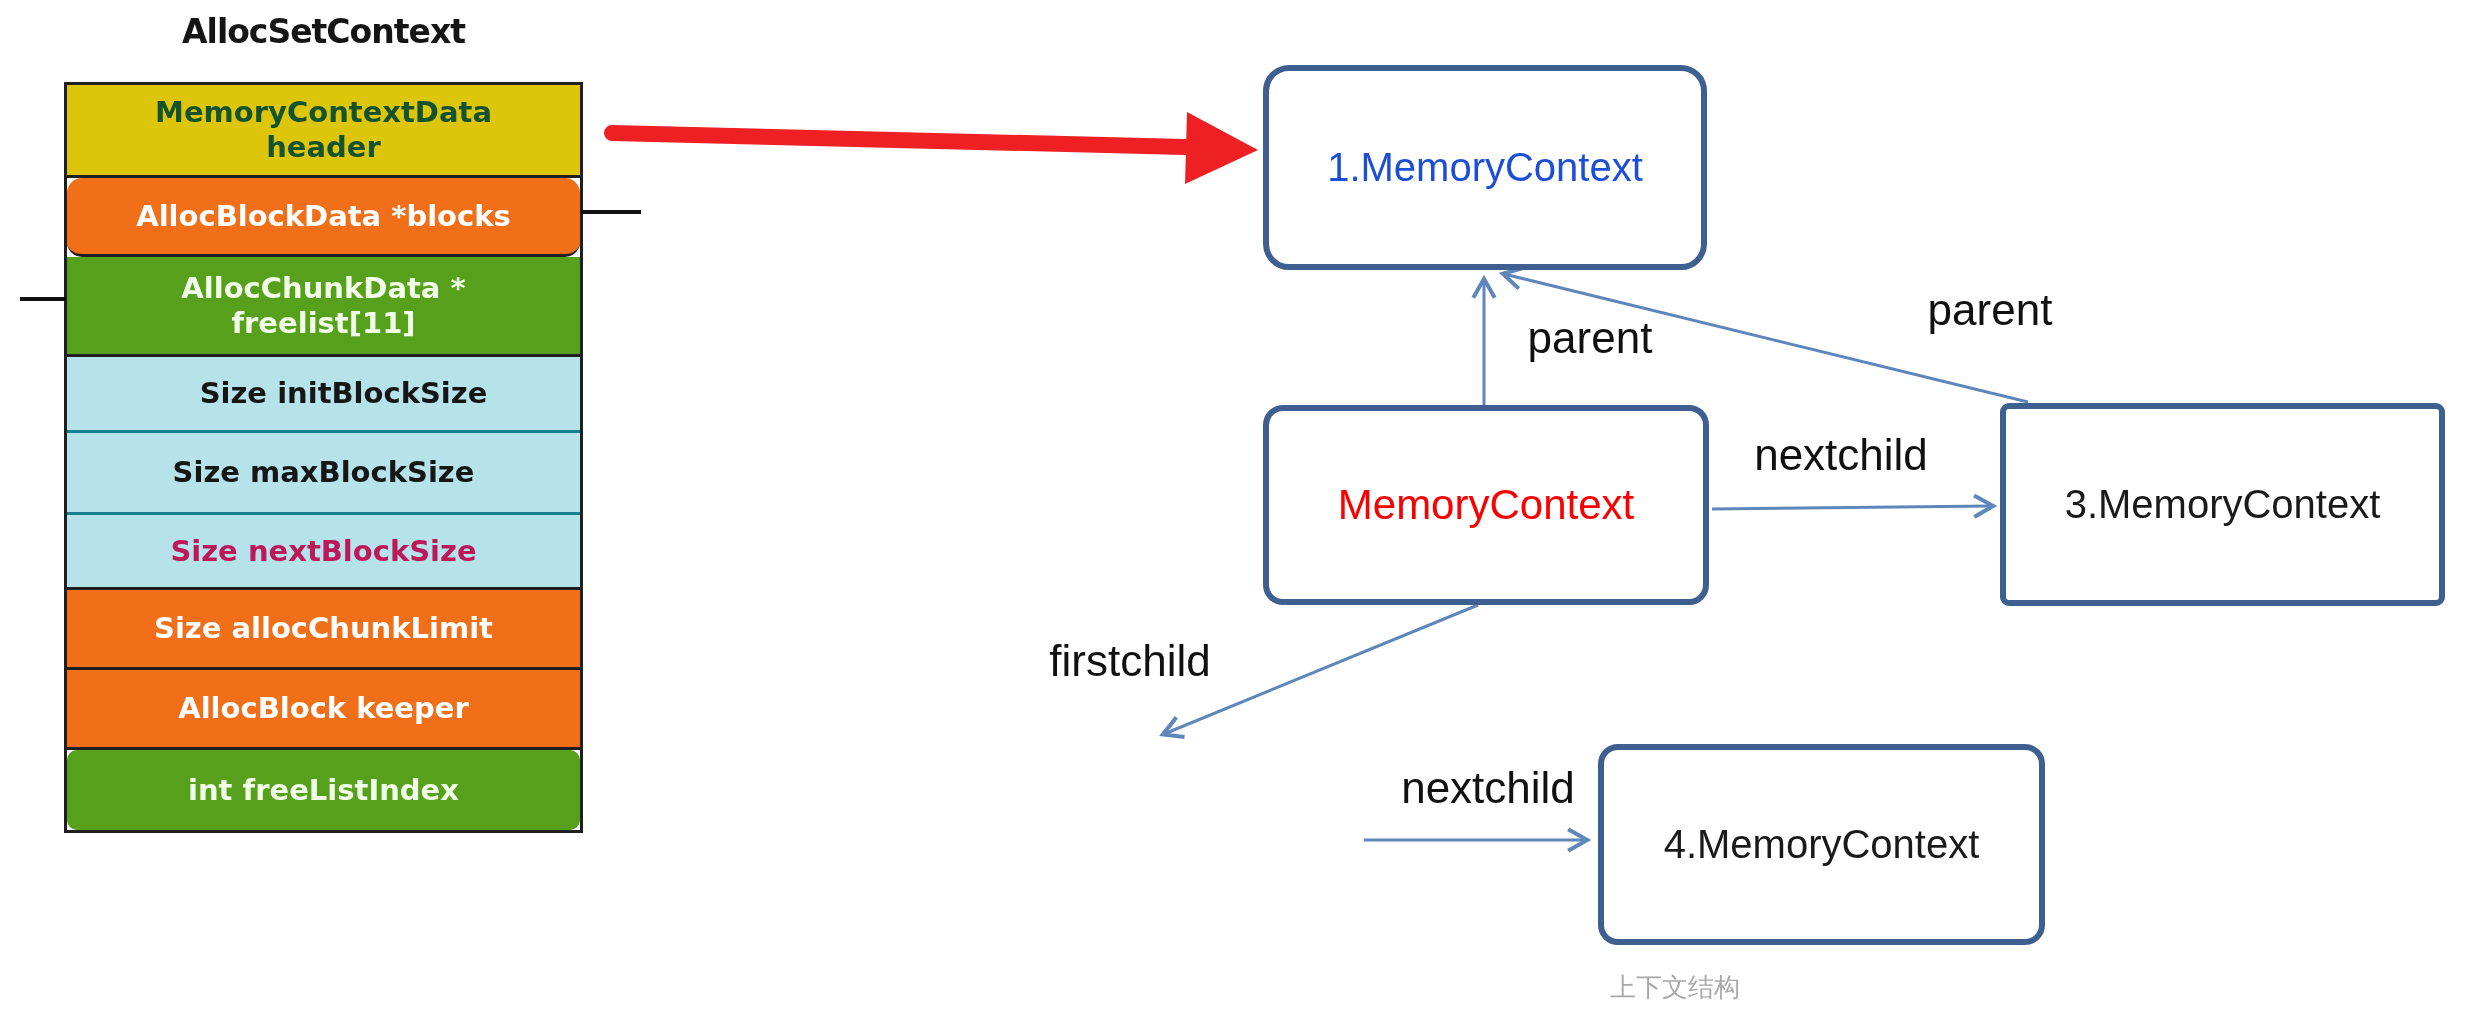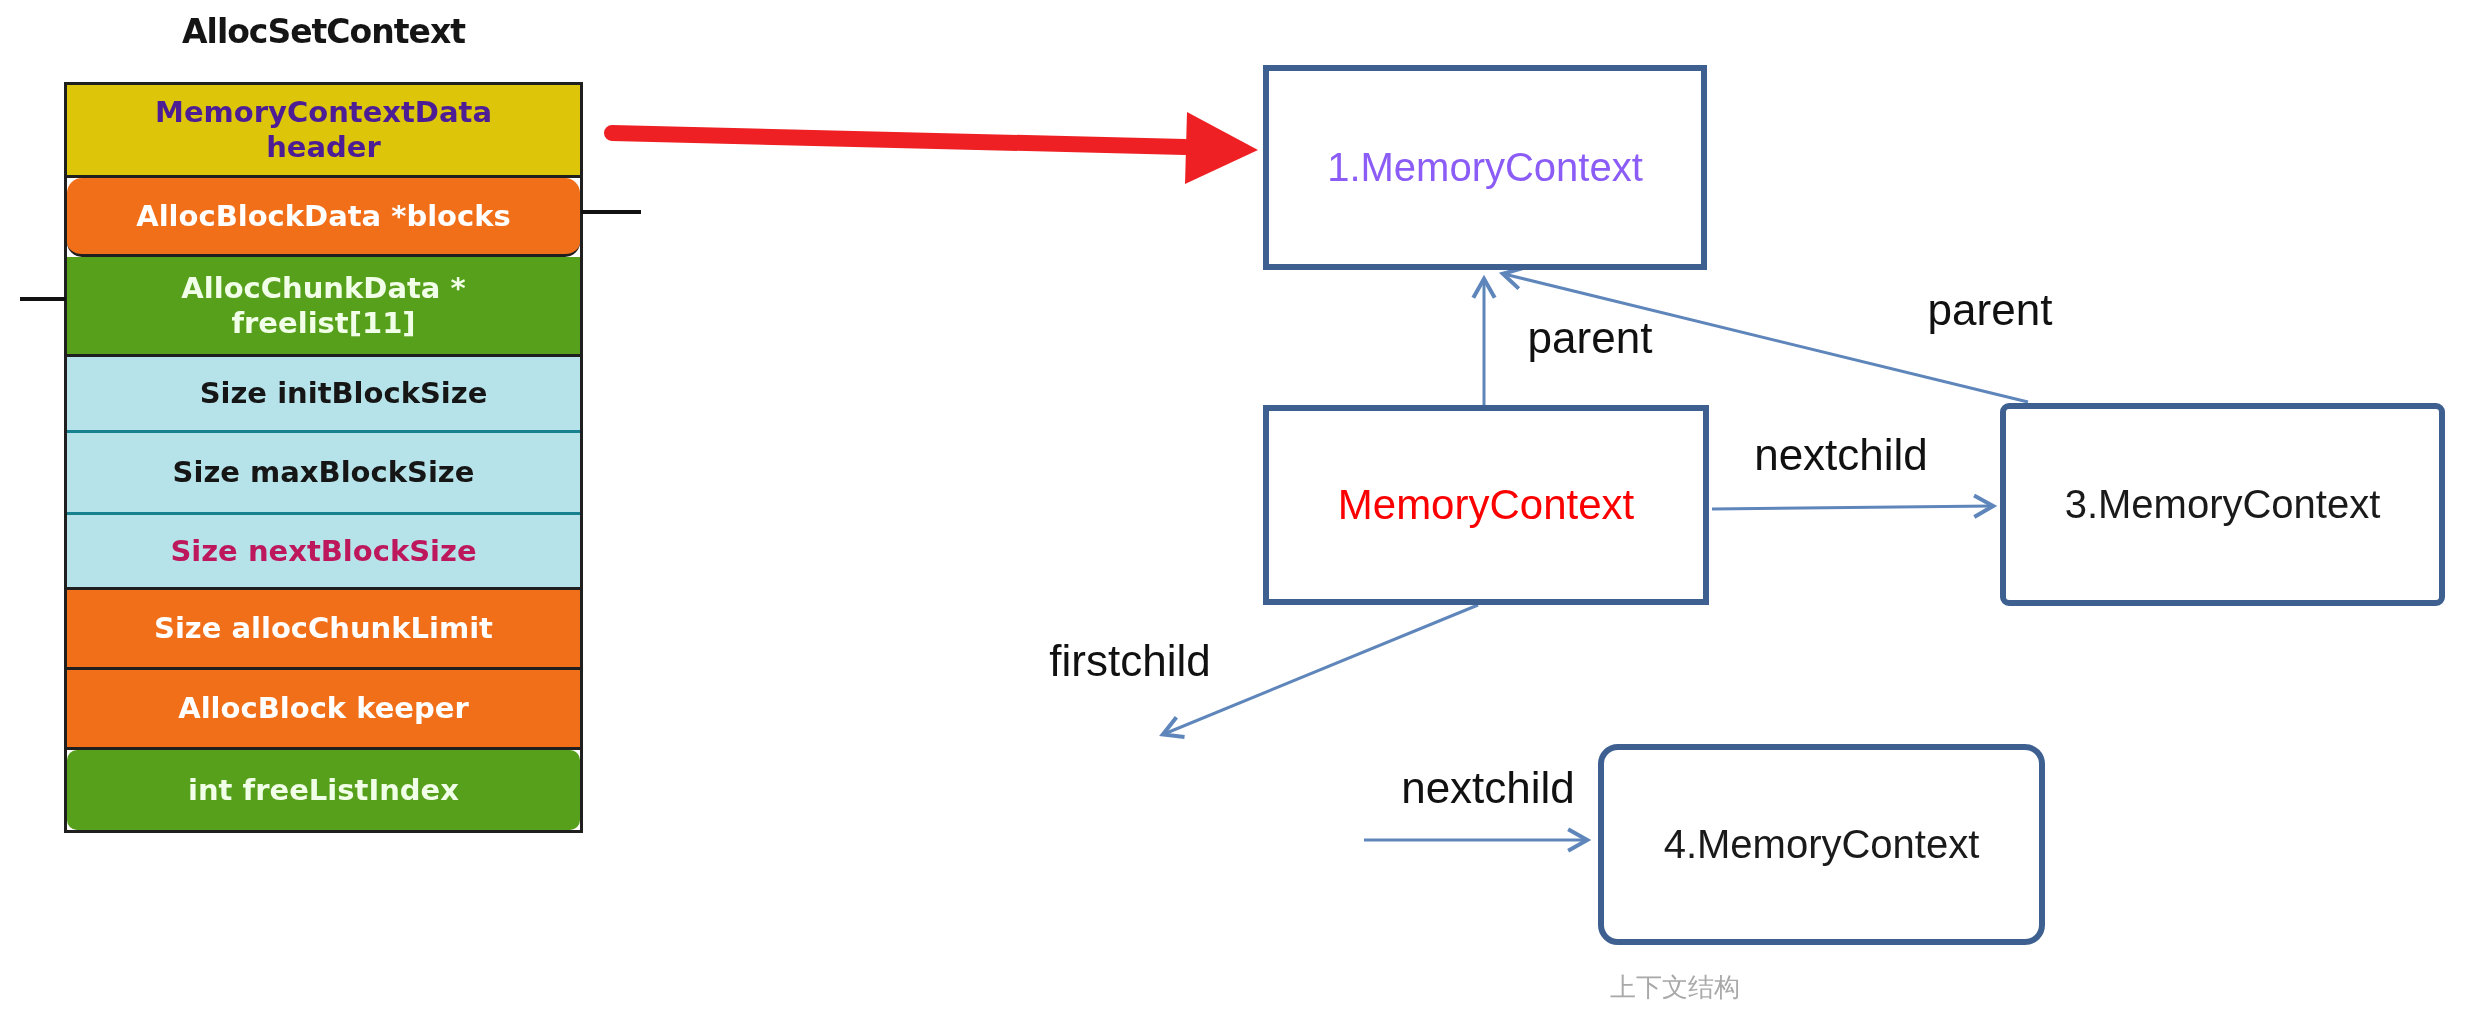--- a/index.html
+++ b/index.html
@@ -45,21 +45,21 @@
   svg.layer{position:absolute;left:0;top:0;pointer-events:none;}
 </style>
 </head>
 <body>
 
 <div class="wrap">
 
   <div class="stitle">AllocSetContext</div>
 
   <div class="stable">
-    <div class="srow h1" style="background: rgb(221, 198, 10); color: #4c1d95;">MemoryContextData
+    <div class="srow h1" style="background: rgb(221, 198, 10); color: #14532d;">MemoryContextData
 header</div>
     <div class="srow h2" style="background: rgb(242, 111, 26); color: rgb(255, 255, 255); border-radius: 15px;">AllocBlockData *blocks</div>
     <div class="srow h3" style="background: rgb(87, 160, 28); color: rgb(242, 255, 232);">AllocChunkData *
 freelist[11]</div>
     <div class="srow h4 tealb" style="background: rgb(181, 227, 233); color: rgb(22, 22, 22); padding-left: 40px;">Size initBlockSize</div>
     <div class="srow h5 tealb" style="background: rgb(181, 227, 233); color: rgb(22, 22, 22);">Size maxBlockSize</div>
     <div class="srow h6" style="background: rgb(181, 227, 233); color: #be185d;">Size nextBlockSize</div>
     <div class="srow h7" style="background: rgb(242, 111, 26); color: rgb(255, 255, 255);">Size allocChunkLimit</div>
     <div class="srow h8" style="background: rgb(242, 111, 26); color: rgb(255, 255, 255);">AllocBlock keeper</div>
     <div class="srow h9" style="background: rgb(87, 160, 28); color: rgb(242, 255, 232);">int freeListIndex</div>
@@ -80,22 +80,22 @@
       <polygon points="1258,150 1187,112 1185,184" fill="#ee2024"></polygon>
     </g>
 
     <line x1="1484" y1="405" x2="1484" y2="280" stroke="#5f86bb" stroke-width="3" marker-end="url(#varrow)"></line>
     <line x1="2028" y1="402" x2="1504" y2="274" stroke="#5f86bb" stroke-width="3" marker-end="url(#varrow)"></line>
     <line x1="1712" y1="509" x2="1992" y2="506" stroke="#5f86bb" stroke-width="3" marker-end="url(#varrow)"></line>
     <line x1="1478" y1="605" x2="1164" y2="734" stroke="#5f86bb" stroke-width="3" marker-end="url(#varrow)"></line>
     <line x1="1364" y1="840" x2="1586" y2="840" stroke="#5f86bb" stroke-width="3" marker-end="url(#varrow)"></line>
   </svg>
 
-  <div class="node node-1" style="color: #8b5cf6;">1.MemoryContext</div>
-  <div class="node node-main" style="color: rgb(251, 0, 0);">MemoryContext</div>
+  <div class="node node-1" style="color: #1d4ed8; border-radius: 26px;">1.MemoryContext</div>
+  <div class="node node-main" style="color: rgb(251, 0, 0); border-radius: 20px;">MemoryContext</div>
   <div class="node node-3" style="color: rgb(26, 26, 26); border-radius: 9px;">3.MemoryContext</div>
   <div class="node node-4" style="color: rgb(26, 26, 26); border-radius: 20px;">4.MemoryContext</div>
 
   <div class="elabel lbl-parent-left">parent</div>
   <div class="elabel lbl-parent-right">parent</div>
   <div class="elabel lbl-nextchild-top">nextchild</div>
   <div class="elabel lbl-firstchild">firstchild</div>
   <div class="elabel lbl-nextchild-bottom">nextchild</div>
 
   <div class="caption">上下文结构</div>

